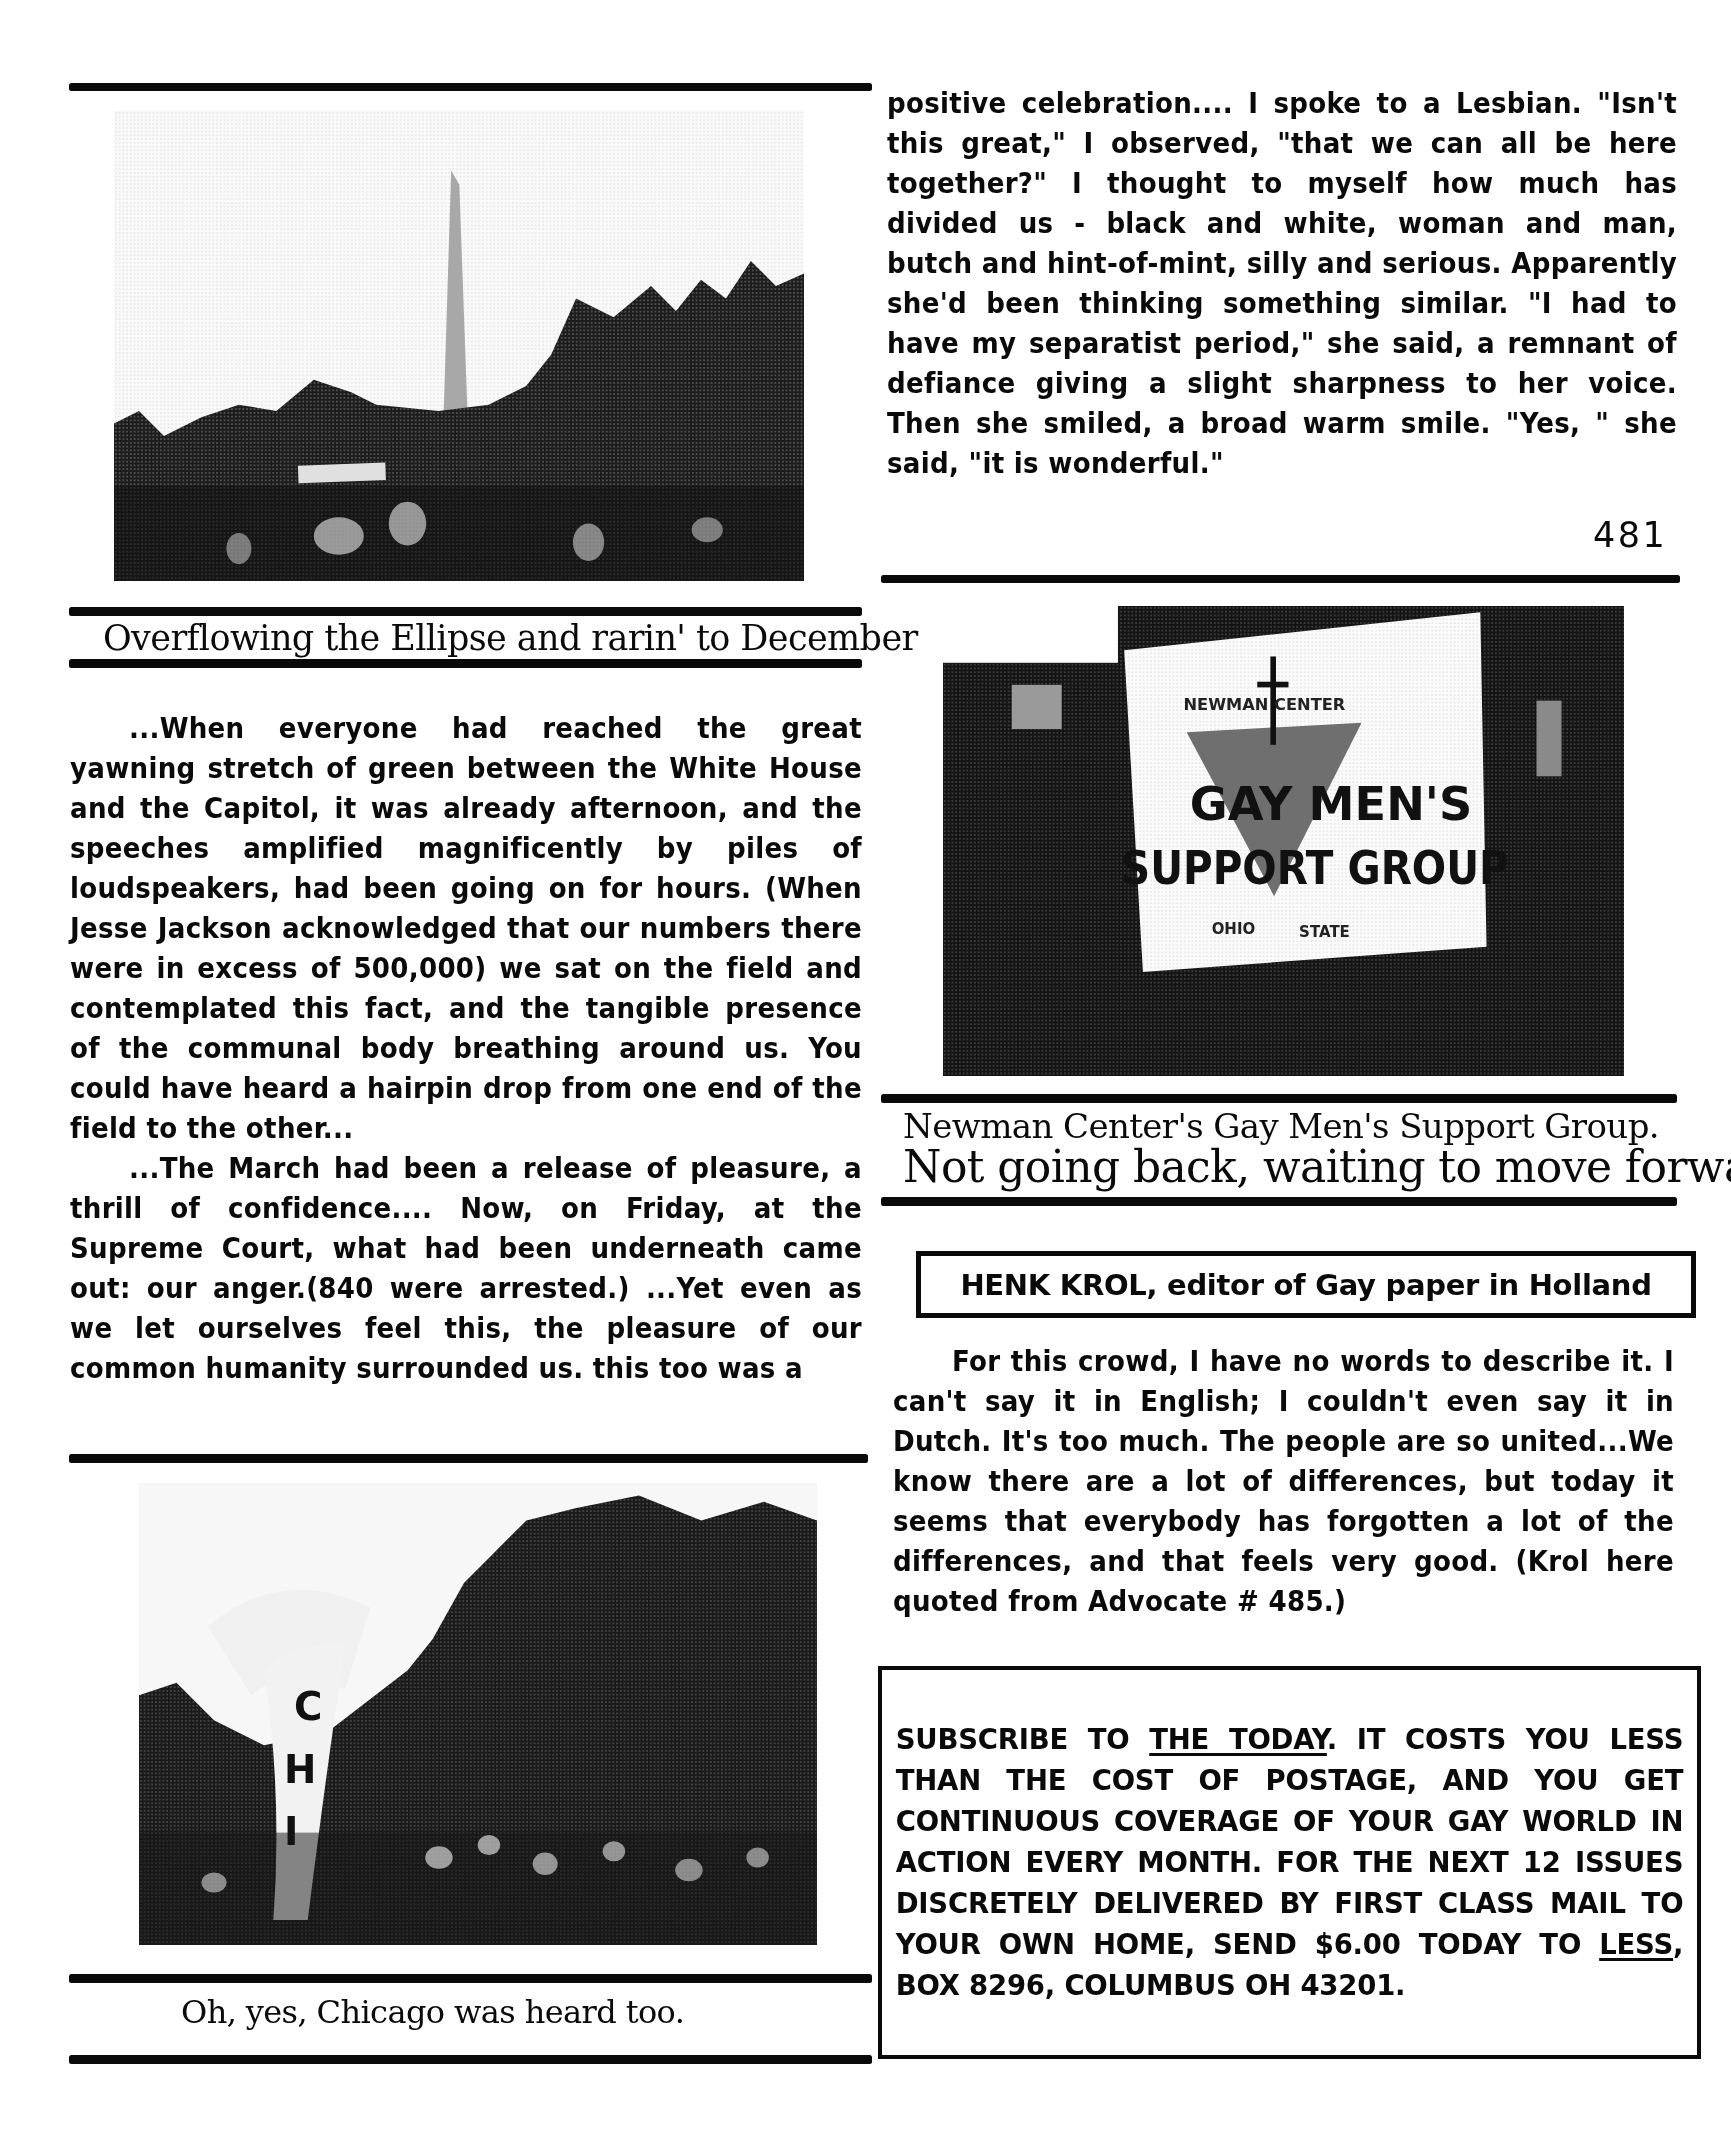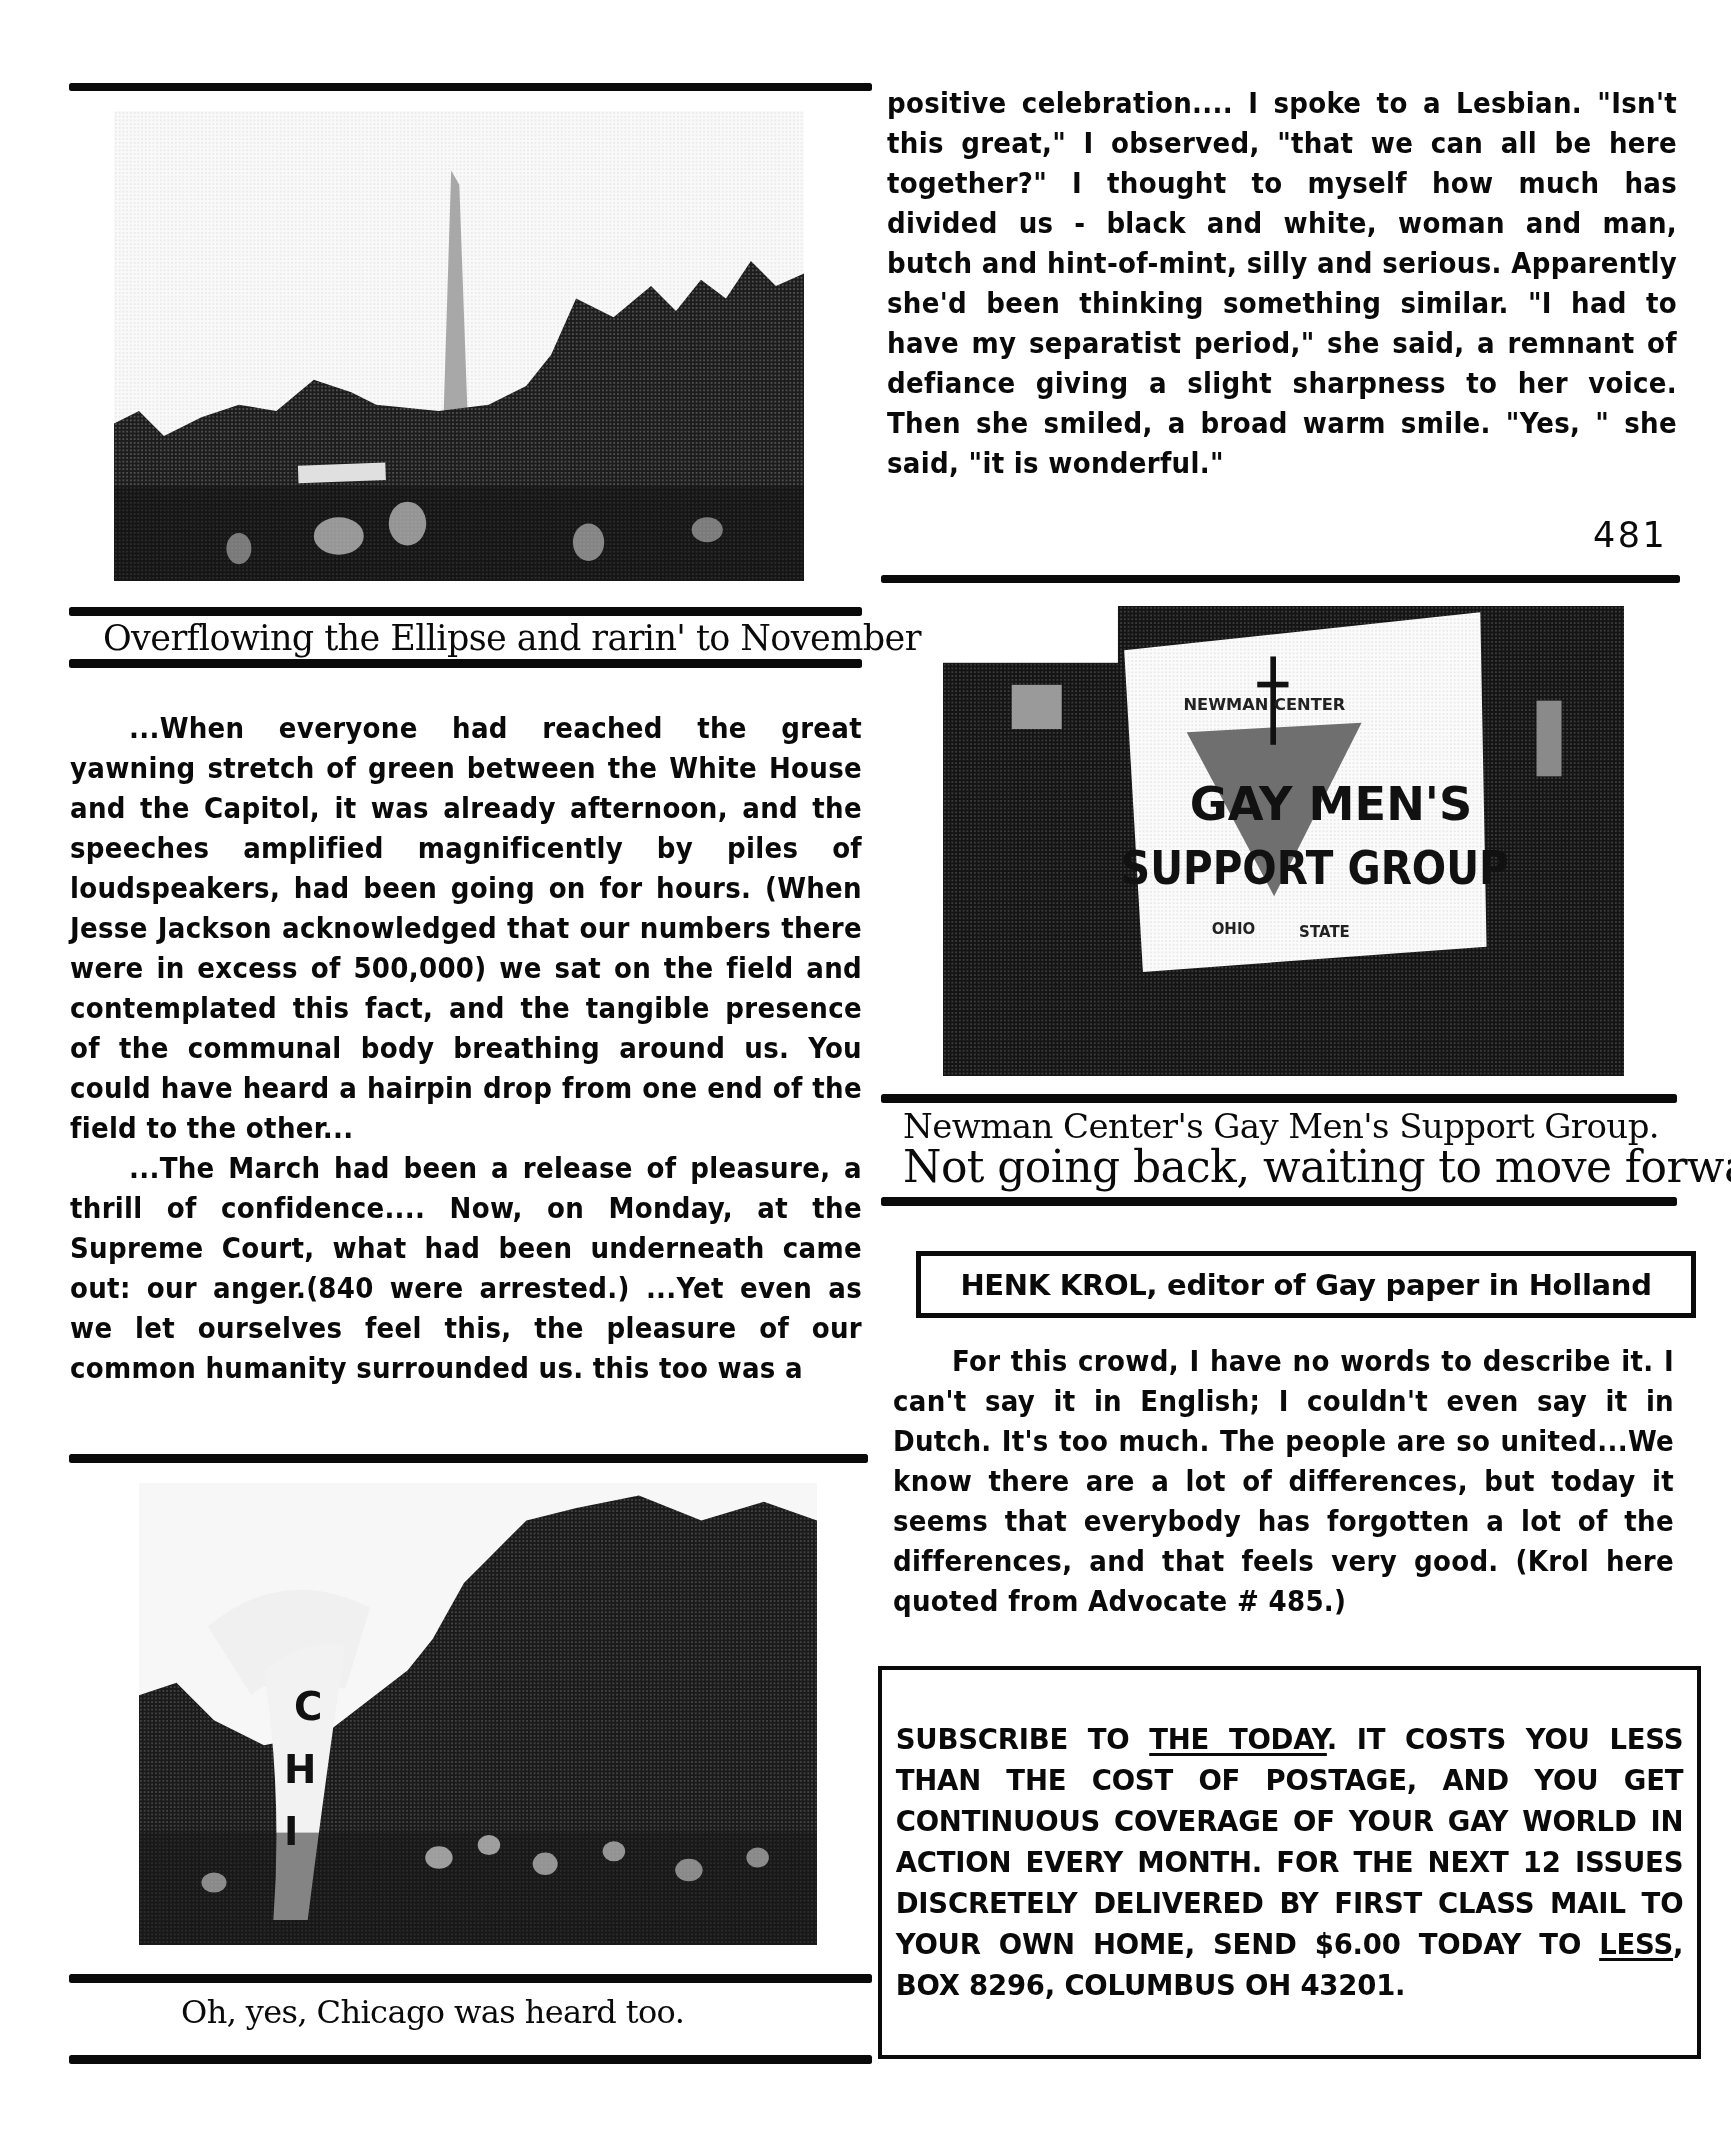--- a/index.html
+++ b/index.html
@@ -98,26 +98,26 @@
 
     <ellipse cx="360" cy="680" rx="40" ry="30" fill="#cfcfcf" opacity="0.7"></ellipse>
     <ellipse cx="470" cy="660" rx="30" ry="35" fill="#d8d8d8" opacity="0.65"></ellipse>
     <ellipse cx="760" cy="690" rx="25" ry="30" fill="#cfcfcf" opacity="0.6"></ellipse>
     <ellipse cx="200" cy="700" rx="20" ry="25" fill="#bdbdbd" opacity="0.6"></ellipse>
     <ellipse cx="950" cy="670" rx="25" ry="20" fill="#cfcfcf" opacity="0.55"></ellipse>
   </svg>
 </div>
 
 <div class="rule" style="left:69px; top:607px; width:793px;"></div>
-<div class="caption" style="left:103px; top:618px; font-size:35px;">Overflowing the Ellipse and rarin' to November</div>
+<div class="caption" style="left:103px; top:618px; font-size:35px;">Overflowing the Ellipse and rarin' to December</div>
 <div class="rule" style="left:69px; top:659px; width:793px;"></div>
 
 <div class="body-text" style="left:70px; top:708px; width:792px;">
   <p class="indent">...When everyone had reached the great yawning stretch of green between the White House and the Capitol, it was already afternoon, and the speeches amplified magnificently by piles of loudspeakers, had been going on for hours. (When Jesse Jackson acknowledged that our numbers there were in excess of 500,000) we sat on the field and contemplated this fact, and the tangible presence of the communal body breathing around us. You could have heard a hairpin drop from one end of the field to the other...</p>
-  <p class="indent">...The March had been a release of pleasure, a thrill of confidence.... Now, on Monday, at the Supreme Court, what had been underneath came out: our anger.(840 were arrested.) ...Yet even as we let ourselves feel this, the pleasure of our common humanity surrounded us. this too was a</p>
+  <p class="indent">...The March had been a release of pleasure, a thrill of confidence.... Now, on Friday, at the Supreme Court, what had been underneath came out: our anger.(840 were arrested.) ...Yet even as we let ourselves feel this, the pleasure of our common humanity surrounded us. this too was a</p>
 </div>
 
 <div class="rule" style="left:69px; top:1454px; width:799px;"></div>
 
 <div class="photo" style="left:139px; top:1483px; width:678px; height:462px; background:#ffffff;">
   <svg viewBox="0 0 1085 740" preserveAspectRatio="none">
     <defs>
       <pattern id="dots3" width="6" height="6" patternUnits="userSpaceOnUse">
         <rect width="6" height="6" fill="#1a1a1a"></rect>
         <circle cx="3" cy="3" r="1.5" fill="#4f4f4f"></circle>

